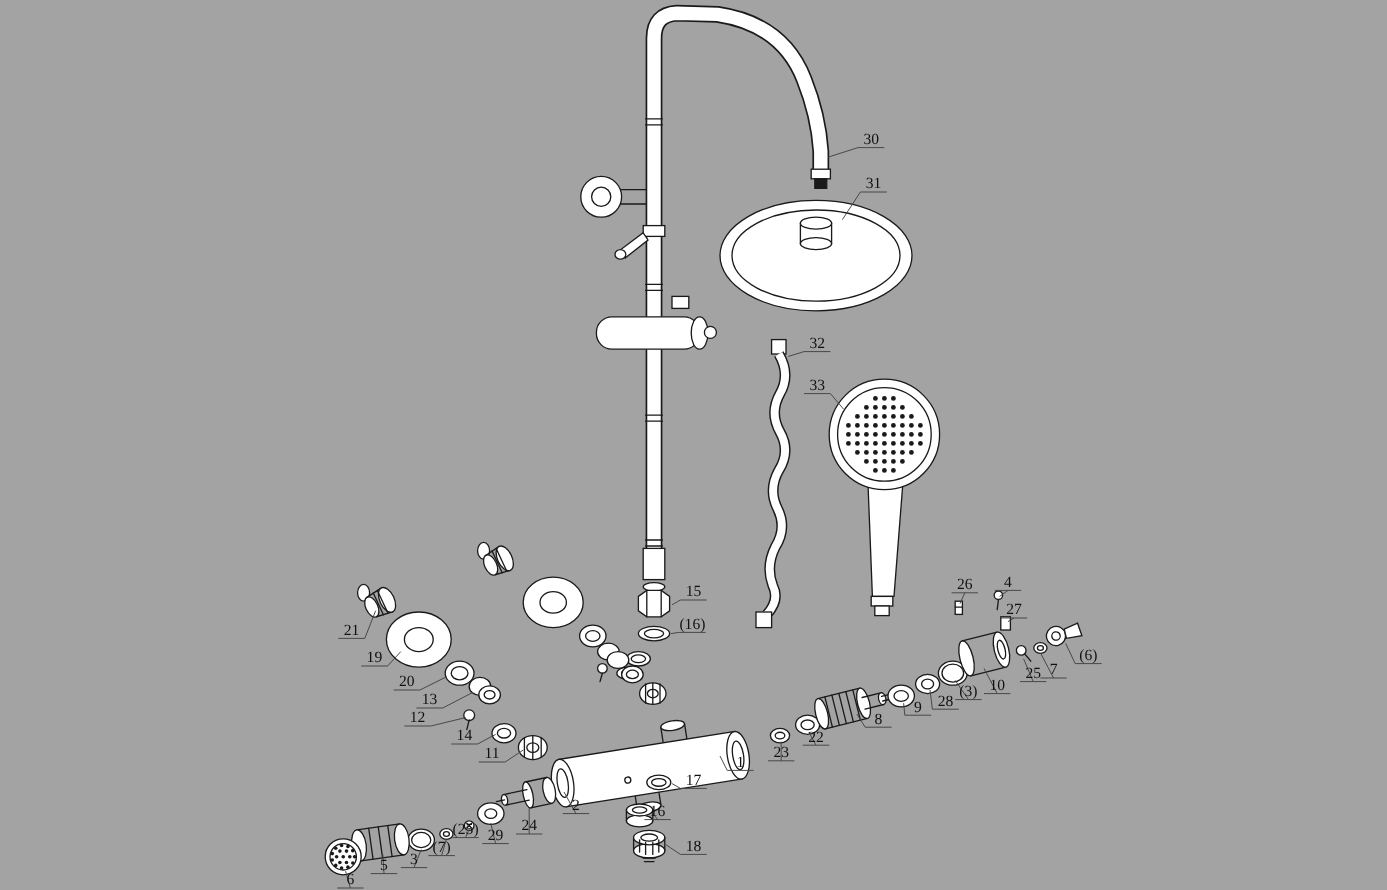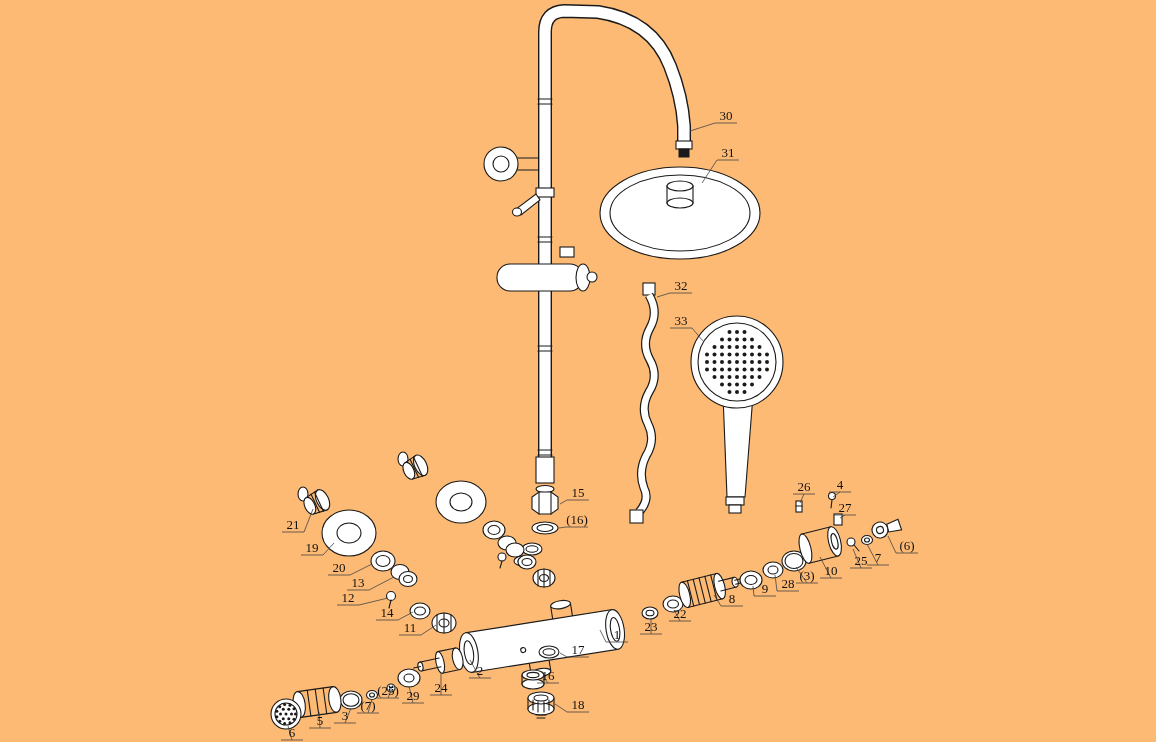--- a/index.html
+++ b/index.html
@@ -1,16 +1,16 @@
 <!DOCTYPE html>
 <html><head>
 <meta charset="utf-8">
 <style>
   html,body{margin:0;padding:0;background:#ffffff;}
-  .stage{position:relative;width:1156px;height:742px;background:#fdba74;overflow:hidden;
+  .stage{position:relative;width:1156px;height:742px;background:#a3a3a3;overflow:hidden;
          font-family:"Liberation Sans",sans-serif;}
   svg{position:absolute;left:0;top:0;}
   .ln{fill:none;stroke:#1a1a1a;stroke-width:1.1;stroke-linecap:round;}
   .fill-w{fill:#ffffff;stroke:#1a1a1a;stroke-width:1.1;}
   .dark-f{fill:#1a1a1a;stroke:#1a1a1a;stroke-width:1;}
   .tube-o{fill:none;stroke:#1a1a1a;stroke-width:14;}
   .tube-i{fill:none;stroke:#ffffff;stroke-width:11.2;}
   .tube-o2{fill:none;stroke:#1a1a1a;stroke-width:9;}
   .tube-i2{fill:none;stroke:#ffffff;stroke-width:6.6;}
   .leader{stroke:#444;stroke-width:0.8;fill:none;}

